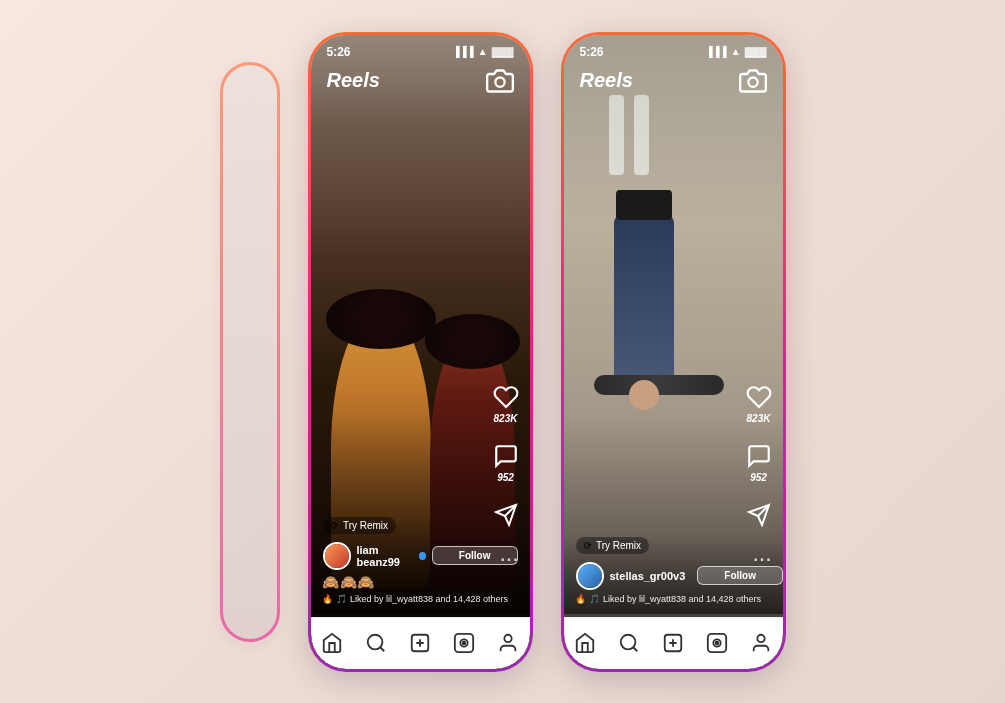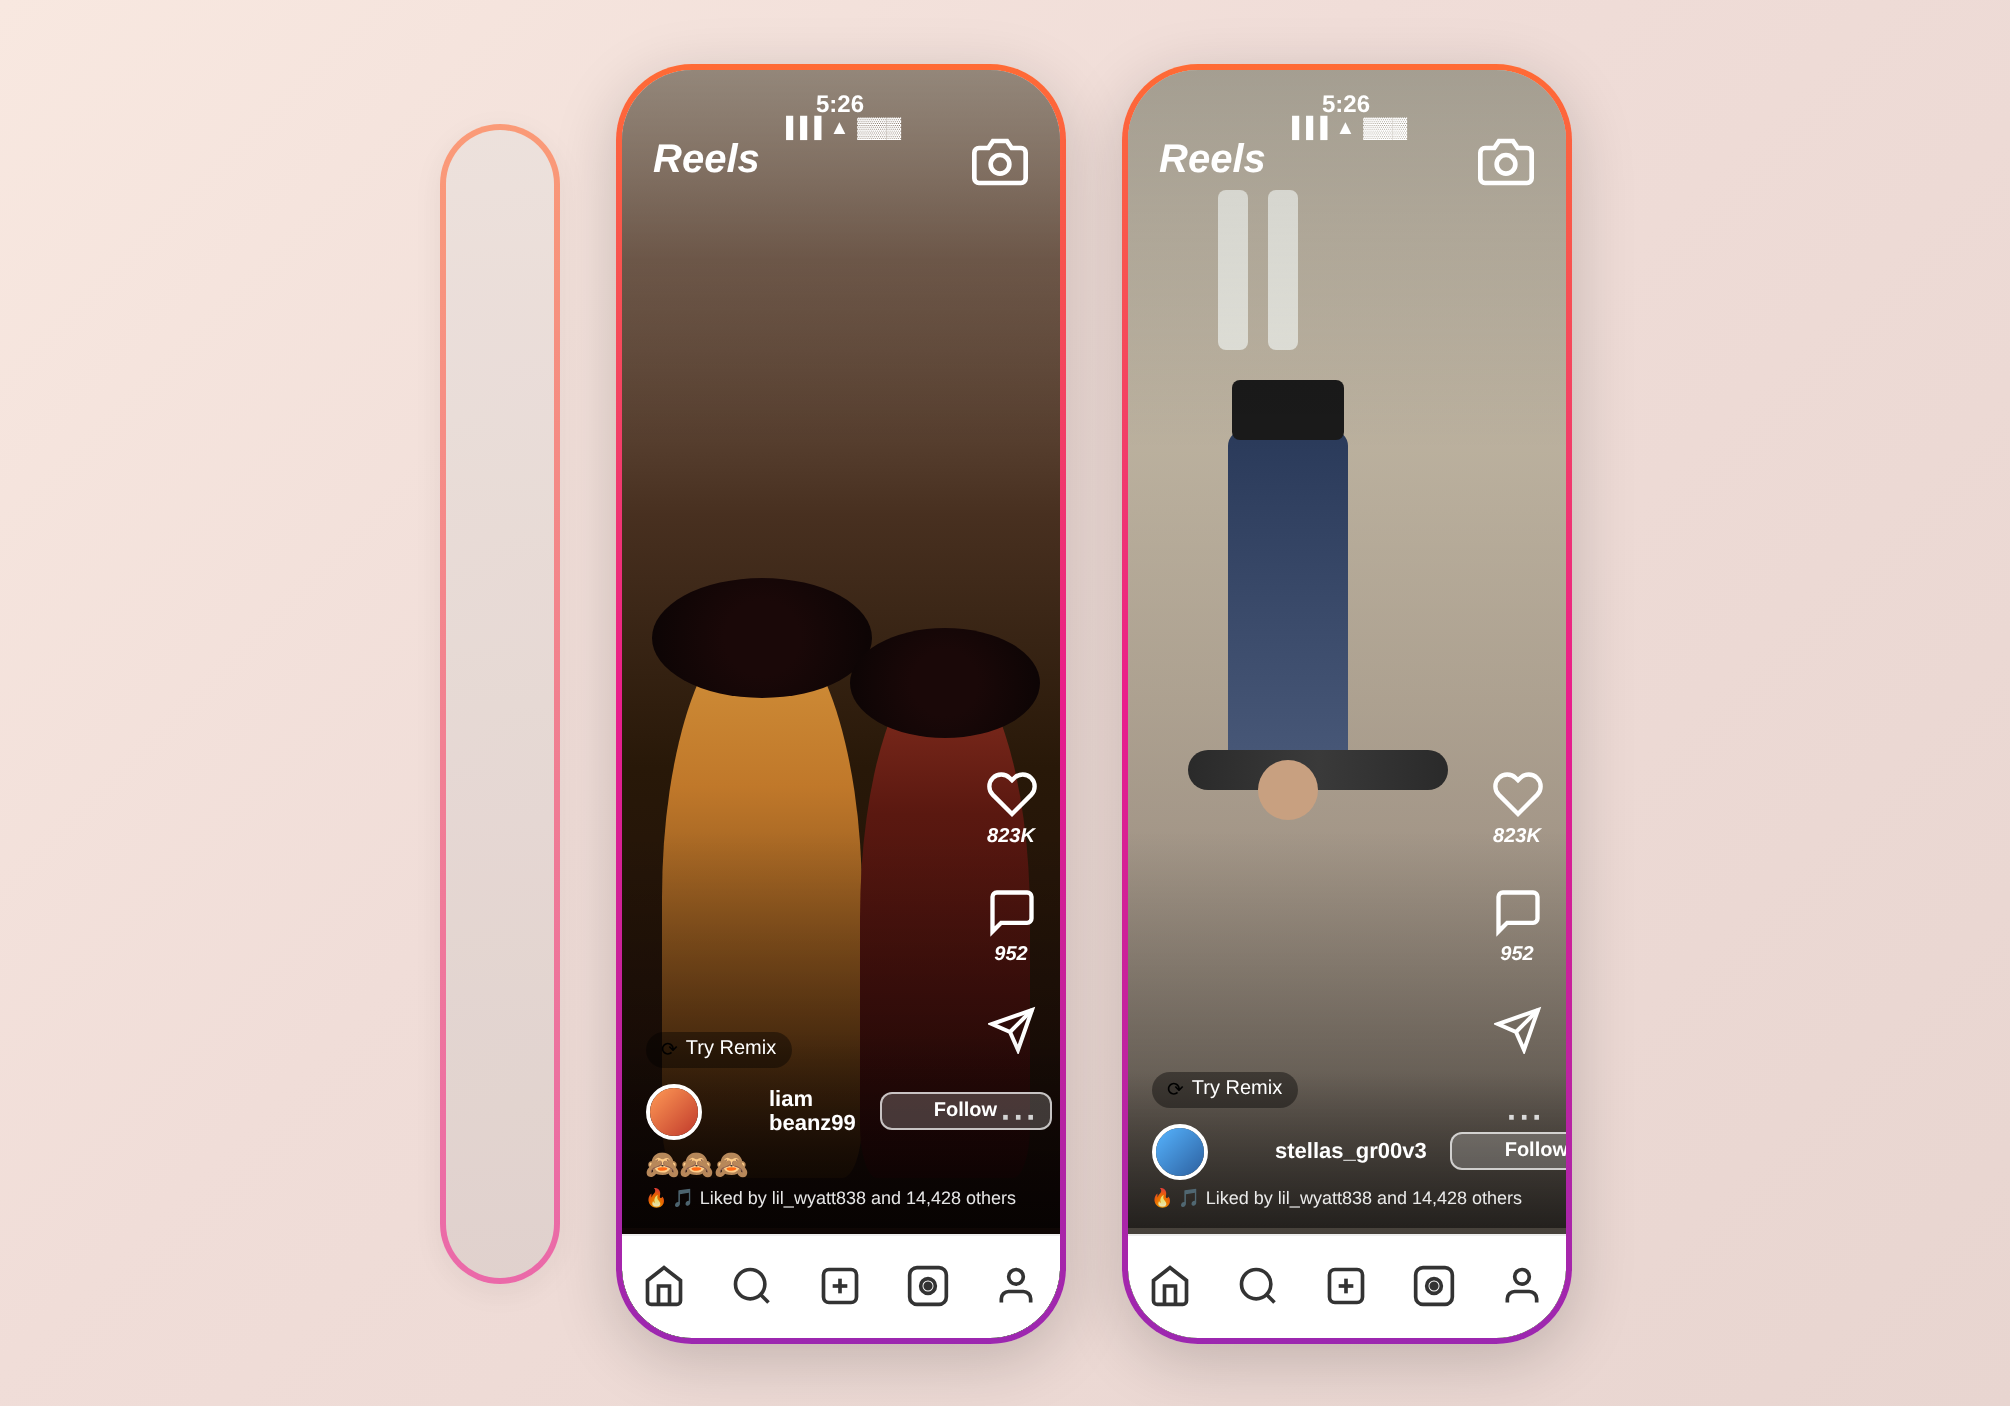--- a/index.html
+++ b/index.html
@@ -65,21 +65,20 @@
       position: absolute;
       top: 10px;
       left: 16px; right: 16px;
       display: flex;
       align-items: center;
       justify-content: space-between;
       z-index: 10;
       color: white;
       font-size: 11px;
       font-weight: 600;
-      flex-direction: column;
     }
     .status-time { font-size: 12px; font-weight: 700; }
     .status-icons { display: flex; align-items: center; gap: 4px; font-size: 10px; }
     .reels-header {
       position: absolute;
       top: 32px;
       left: 16px; right: 16px;
       display: flex;
       align-items: center;
       justify-content: space-between;
@@ -161,21 +160,20 @@
       background: linear-gradient(135deg, #ff9a56, #c0392b);
     }
     .avatar-img-2 {
       width: 100%; height: 100%;
       background: linear-gradient(135deg, #56b4ff, #2c5f9e);
     }
     .username {
       color: white;
       font-size: 11px;
       font-weight: 700;
-      margin-left: 28px;
     }
     .verified-dot {
       width: 8px; height: 8px;
       background: #3897f0;
       border-radius: 50%;
       display: inline-block;
     }
     .follow-btn {
       background: rgba(255,255,255,0.2);
       border: 1px solid rgba(255,255,255,0.7);

